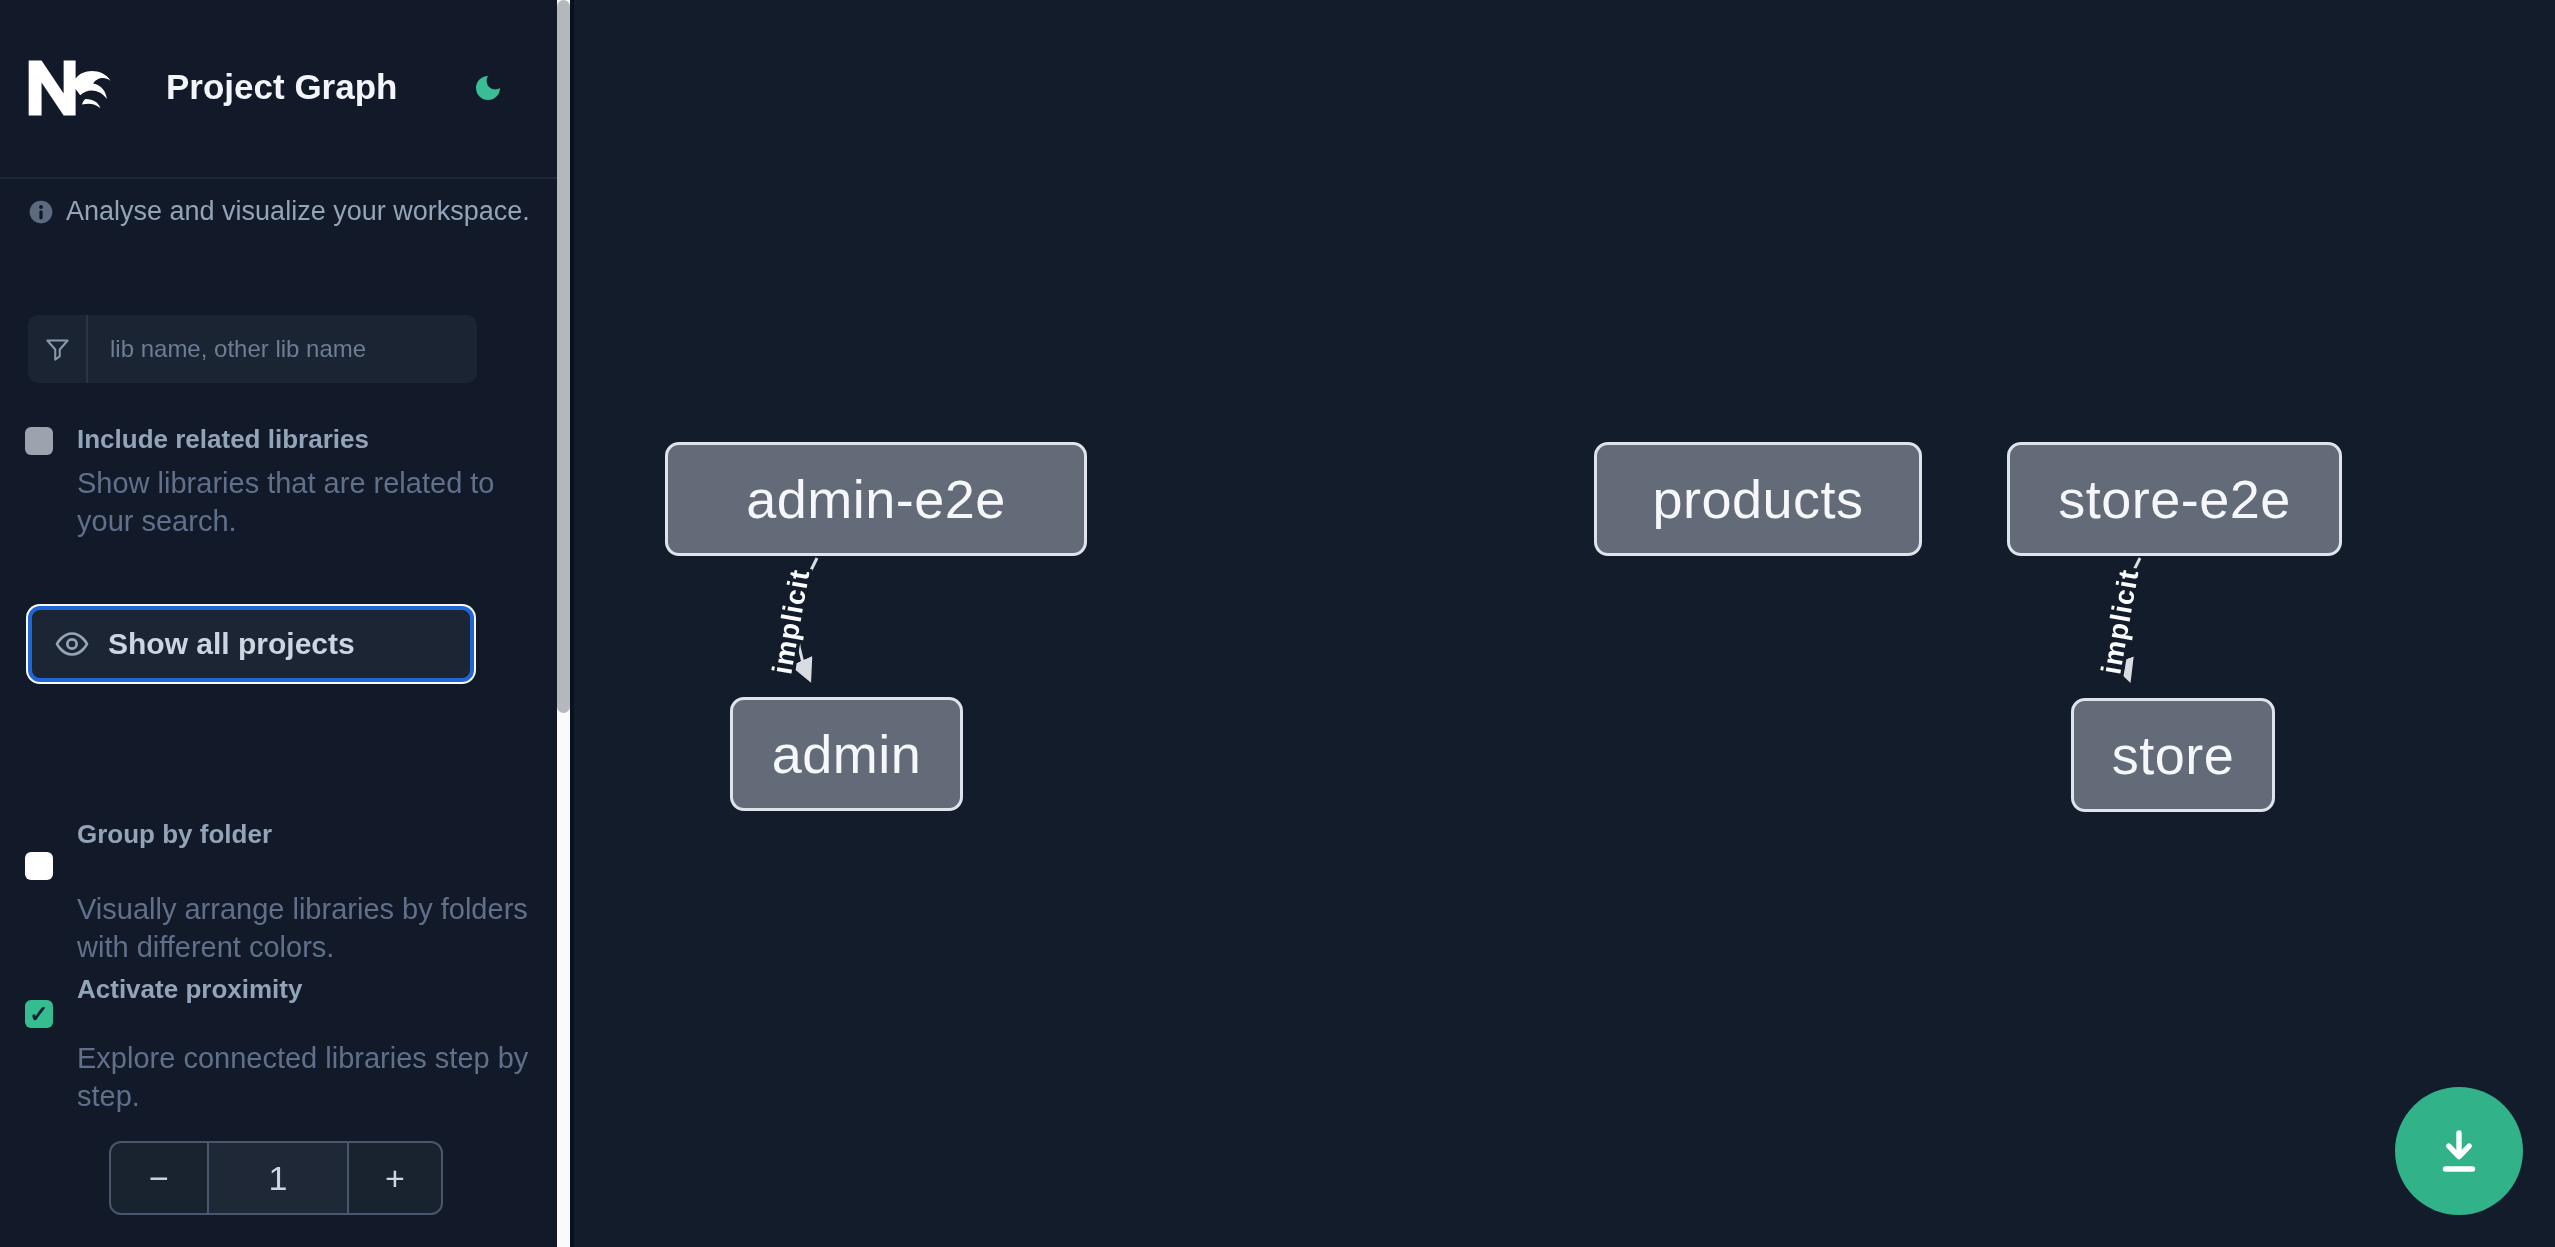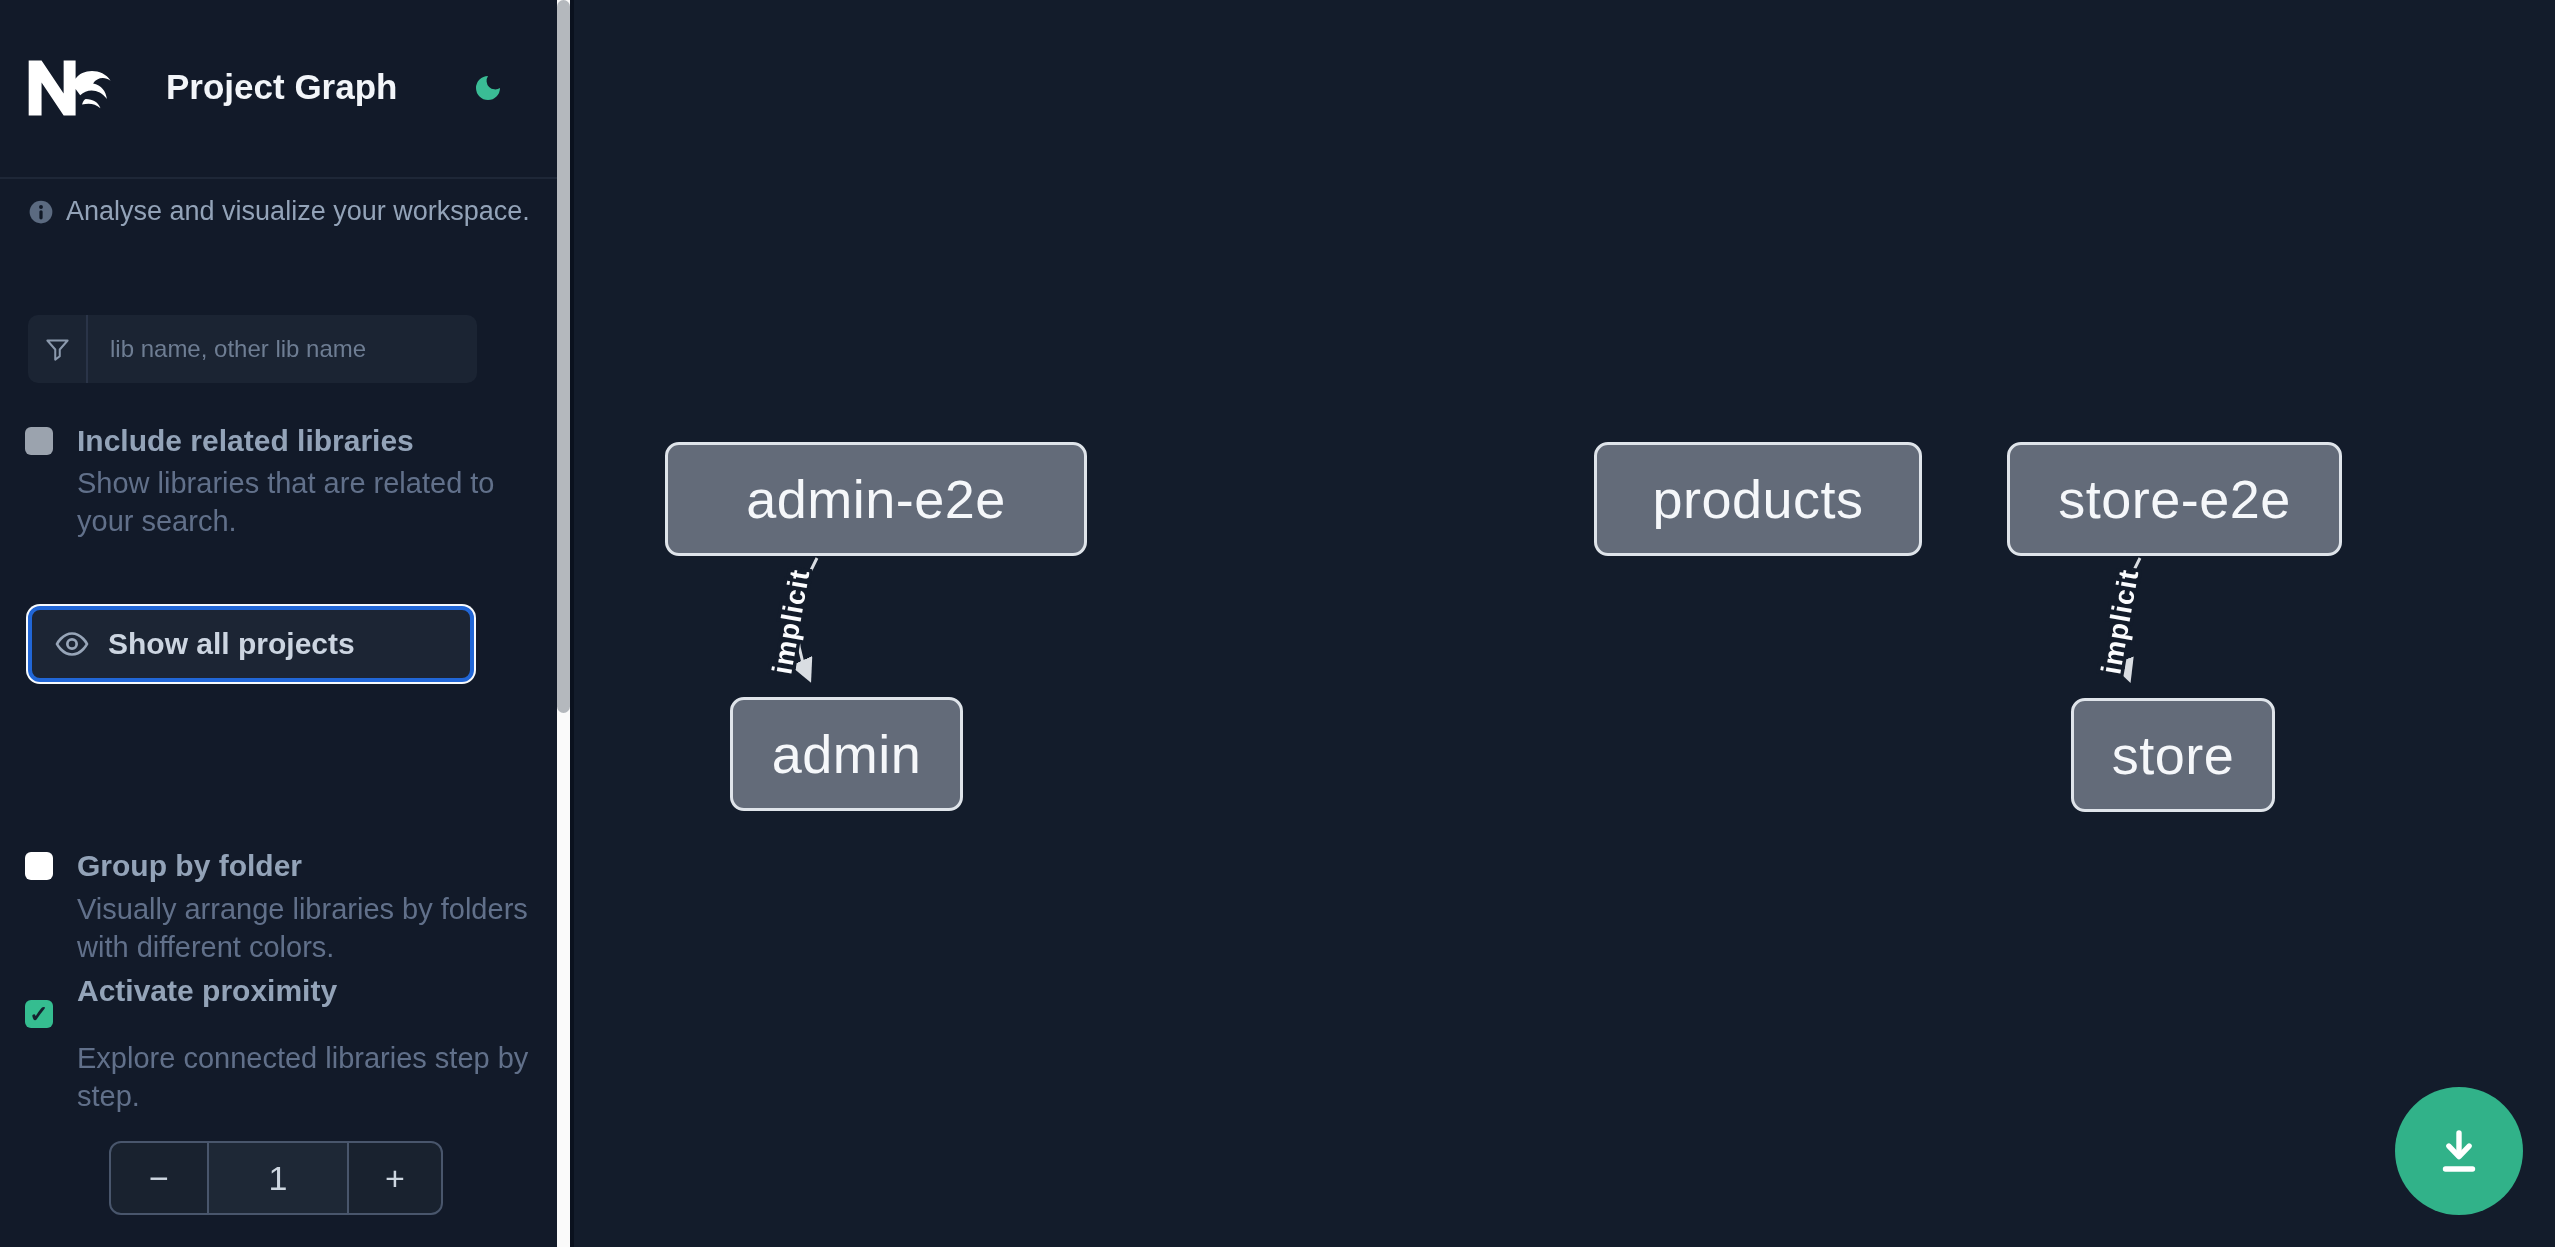--- a/index.html
+++ b/index.html
@@ -19,21 +19,21 @@
   .search .icon-cell{width:58px;display:flex;align-items:center;justify-content:center;border-right:2px solid #2a3448;}
   .search input{flex:1;background:transparent;border:none;outline:none;padding:0 22px;font-size:24px;
       font-family:"Liberation Sans",sans-serif;color:#cbd5e1;}
   .search input::placeholder{color:#6e7d93;}
   
   .checkbox{position:absolute;width:28px;height:28px;border-radius:6px;cursor:pointer;display:flex;align-items:center;justify-content:center;}
   .cb-gray{background:#9ba3ae;}
   .cb-white{background:#ffffff;}
   .cb-green{background:#35bd90;}
   .cb-check{font-size:23px;font-weight:900;color:#15202f;line-height:1;}
-  .opt-label{position:absolute;left:77px;font-size:30px;font-weight:700;color:#93a3b8;}
+  .opt-label{position:absolute;left:77px;font-size:26px;font-weight:700;color:#93a3b8;}
   .opt-desc{position:absolute;left:77px;width:455px;font-size:29px;line-height:38px;color:#61708a;}
   
   .btn{position:absolute;left:28px;width:446px;border-radius:12px;display:flex;align-items:center;gap:18px;
        padding:0 0 0 22px;box-sizing:border-box;cursor:pointer;font-size:30px;font-weight:700;color:#ccd5e1;}
   .btn svg{width:36px;height:36px;flex:0 0 auto;}
   .btn-show{top:606px;height:76px;background:#1c2534;border:4px solid #2166d6;box-shadow:0 0 0 2px #f8fafc;}
   .btn-hide{top:708px;height:72px;background:#161f2d;border:2px solid #3e4a5e;}
   
   .stepper{position:absolute;left:109px;top:1141px;width:334px;height:74px;border:2px solid #49566c;border-radius:12px;
            background:#19222f;display:flex;box-sizing:border-box;overflow:hidden;}
@@ -101,21 +101,21 @@
 
     <div class="btn btn-show">
       <svg viewBox="0 0 24 24" fill="none" stroke="#97a5b8" stroke-width="1.8" stroke-linecap="round" stroke-linejoin="round" aria-hidden="true">
         <path d="M2 12s3.5-7 10-7 10 7 10 7-3.5 7-10 7-10-7-10-7Z"></path>
         <circle cx="12" cy="12" r="3.1"></circle>
       </svg>
       <span>Show all projects</span>
     </div>
 
     <div class="checkbox cb-white" style="left:25px;top:852px;"></div>
-    <div class="opt-label" style="top:849px;">Group by folder</div>
+    <div class="opt-label" style="top:819px;">Group by folder</div>
     <div class="opt-desc" style="top:890px;">Visually arrange libraries by folders with different colors.</div>
 
     <div class="checkbox cb-green" style="left:25px;top:1000px;">
       <span class="cb-check">✓</span>
     </div>
     <div class="opt-label" style="top:974px;">Activate proximity</div>
     <div class="opt-desc" style="top:1039px;">Explore connected libraries step by step.</div>
 
     <div class="stepper">
       <div class="seg seg-minus">−</div>

